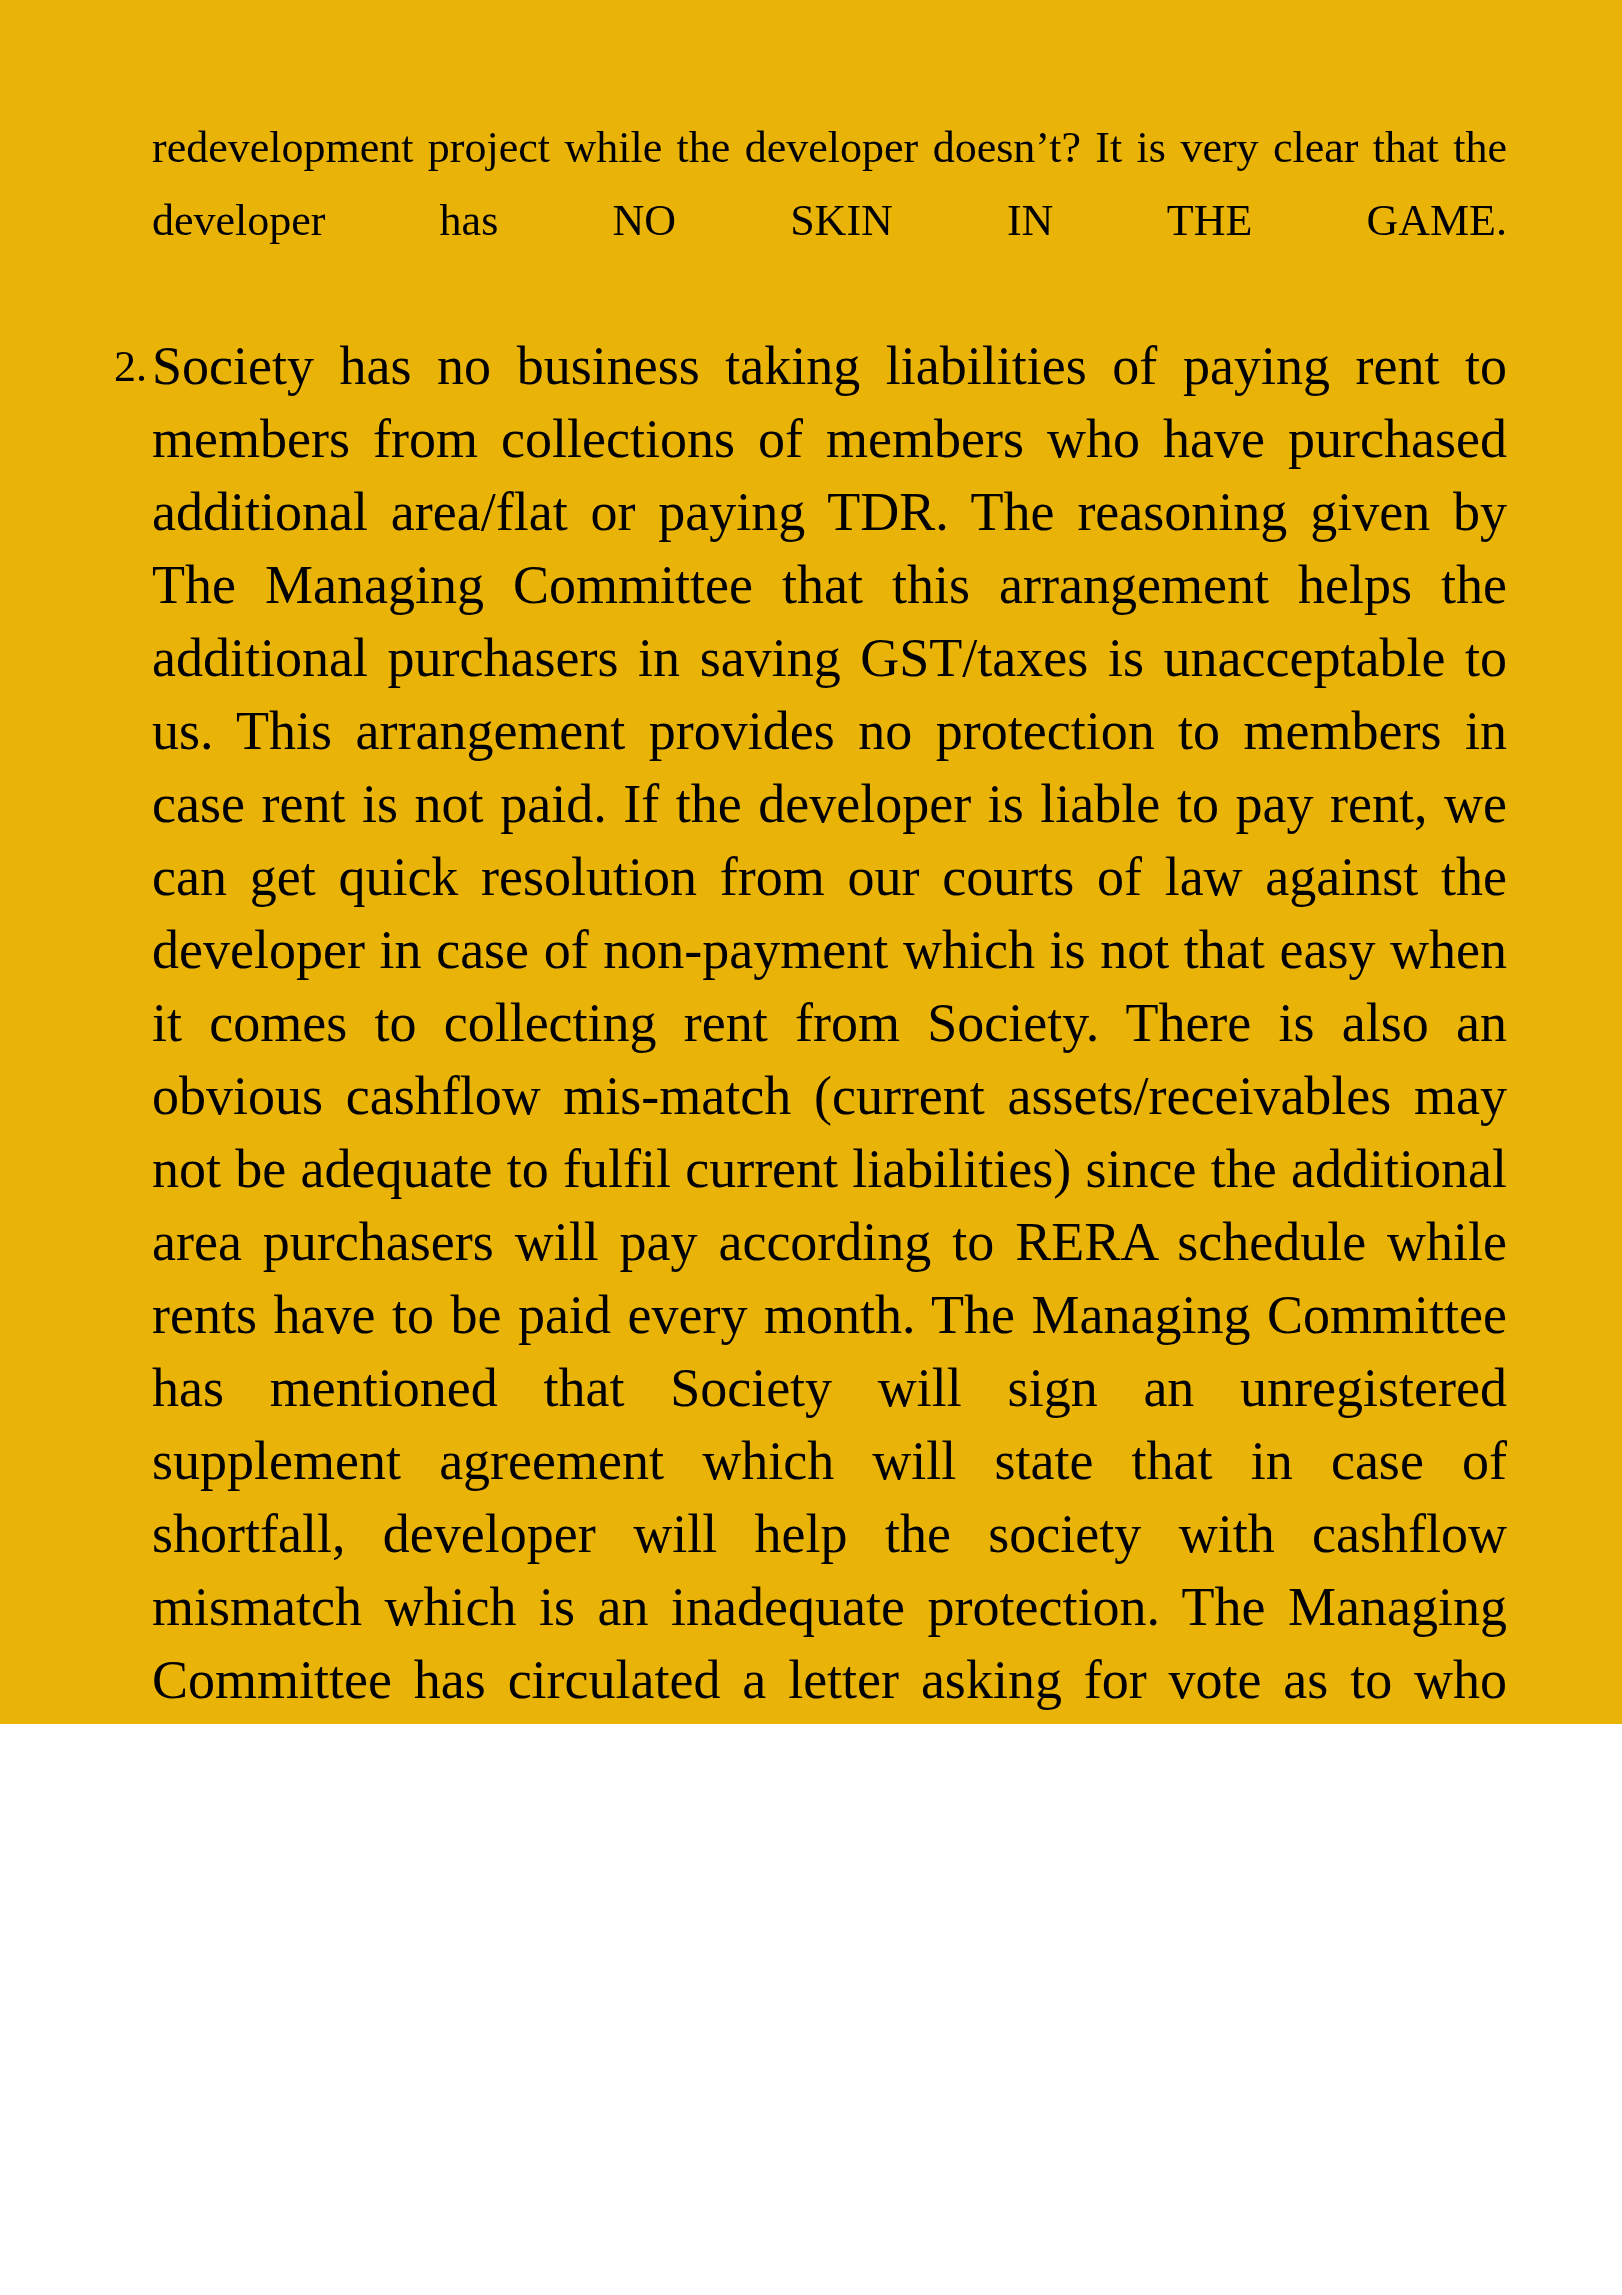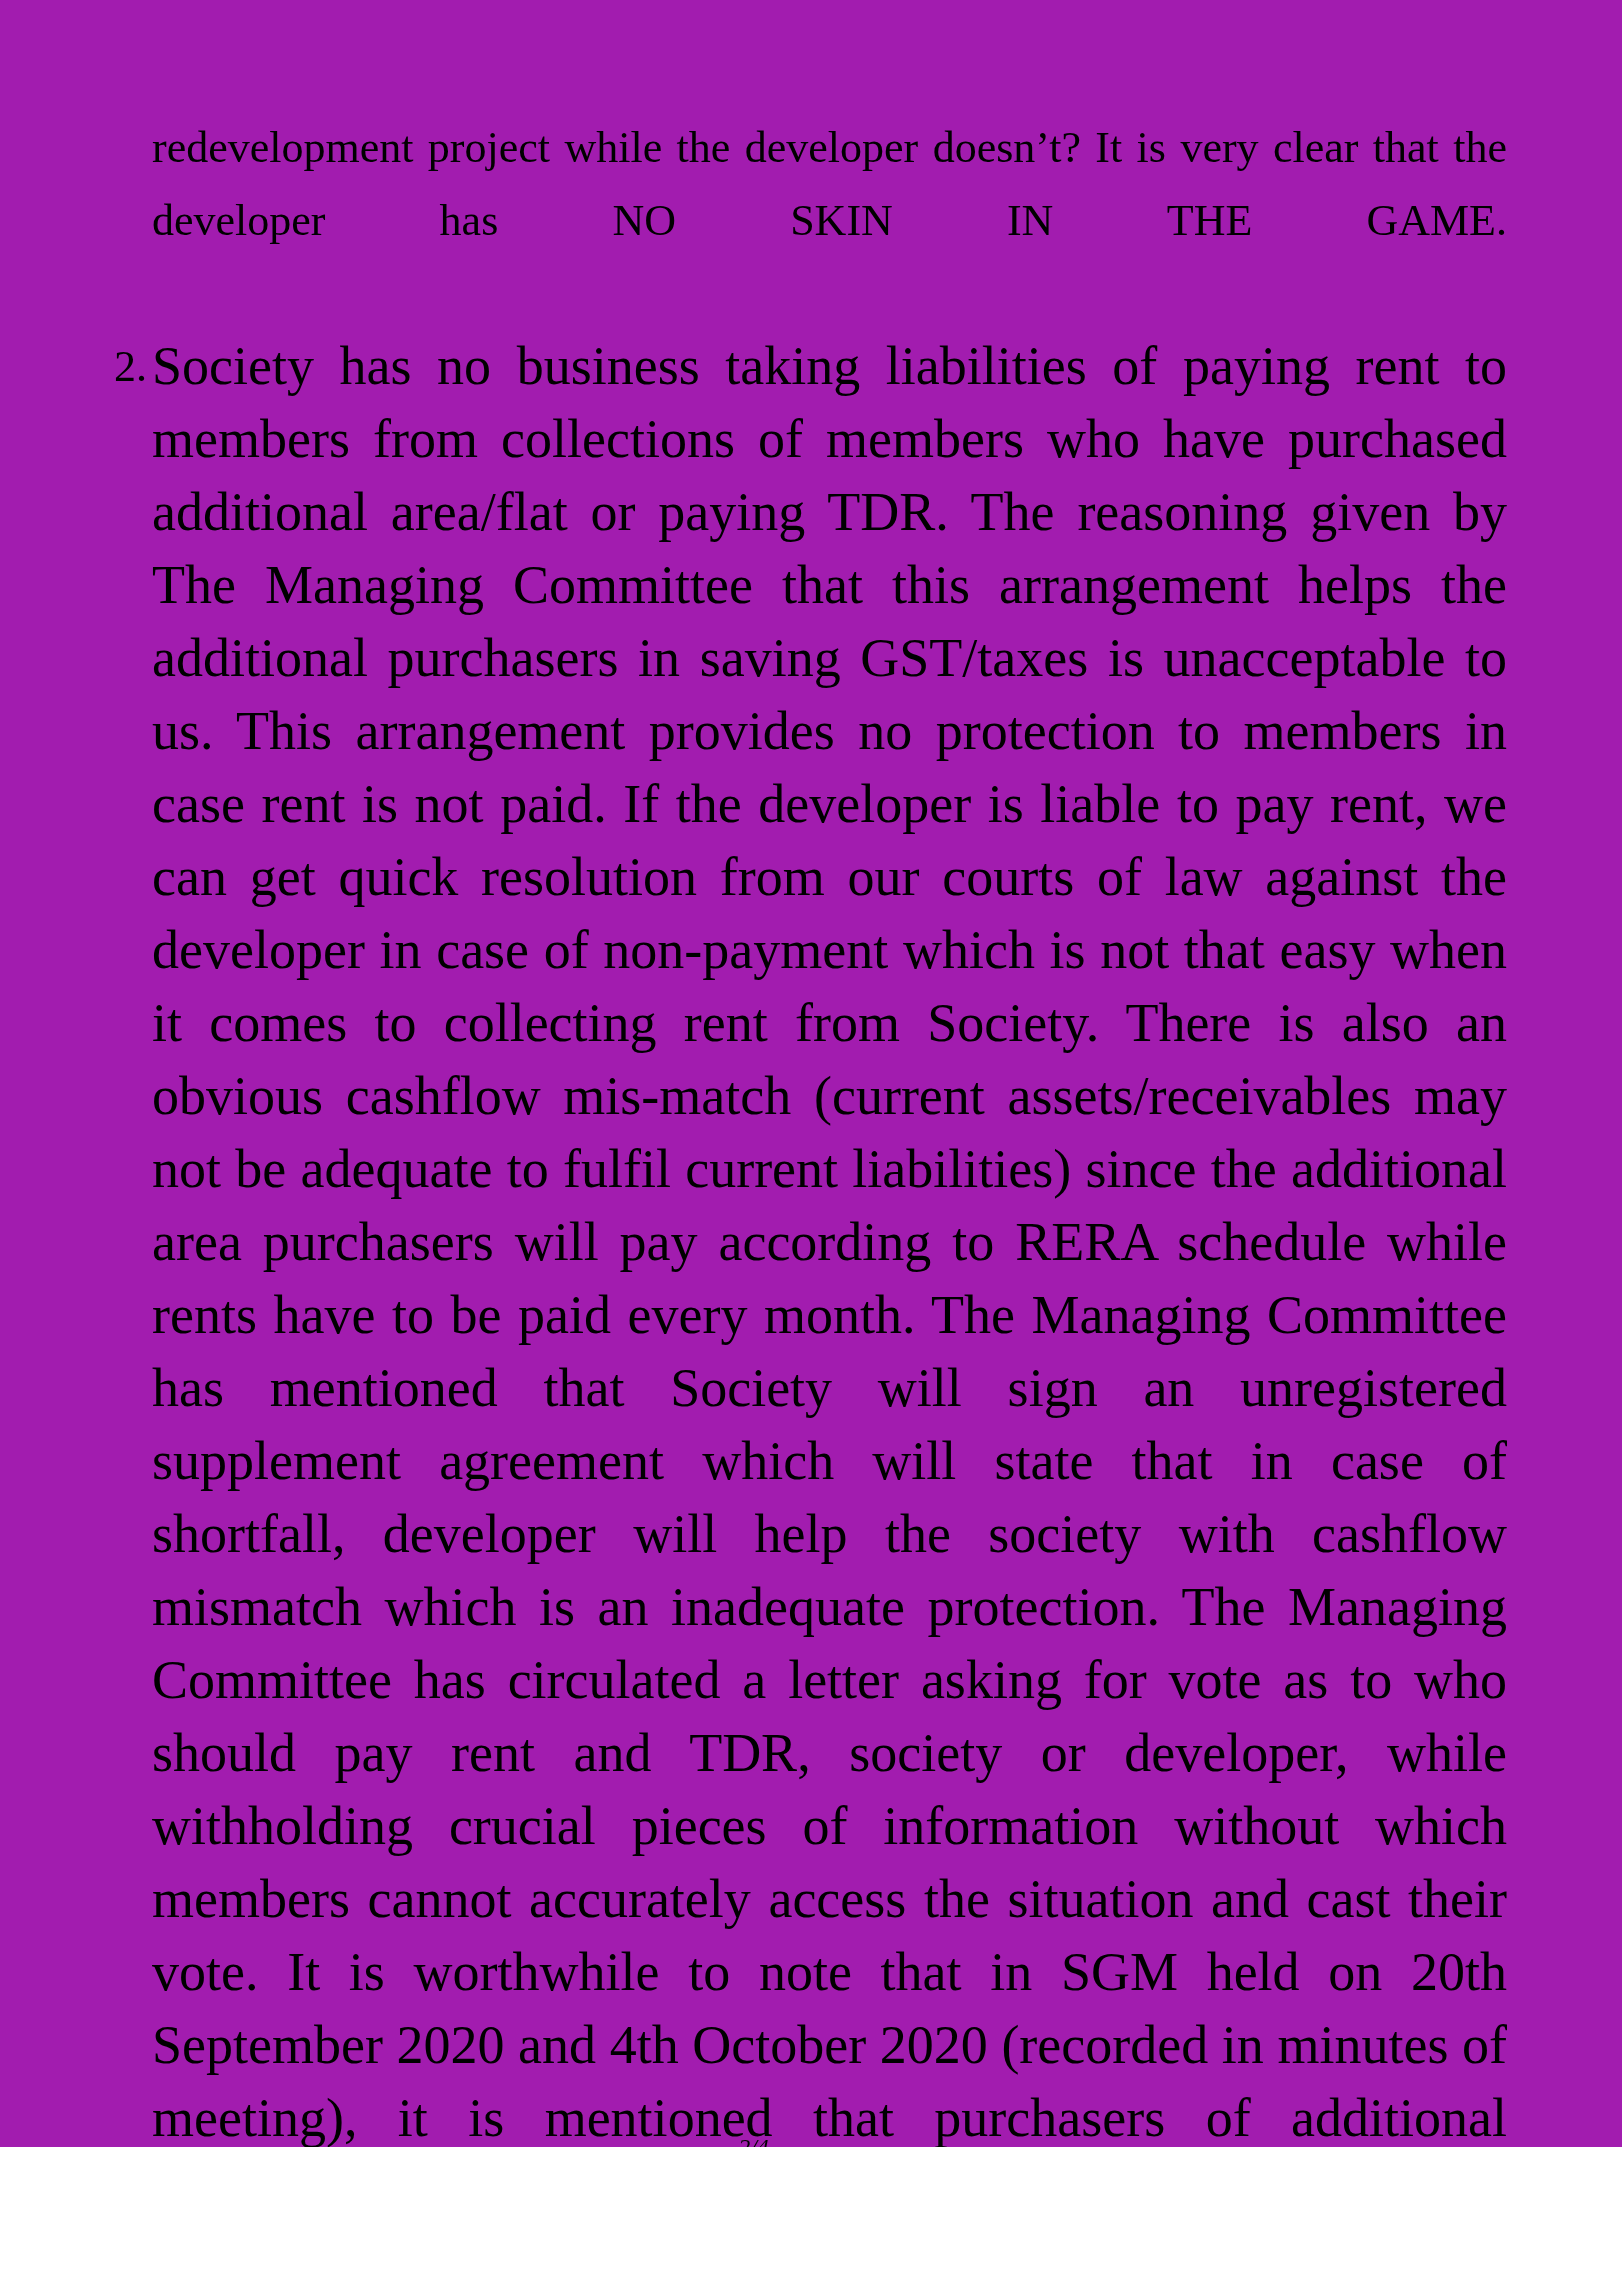--- a/index.html
+++ b/index.html
@@ -5,22 +5,22 @@
 <style>
   html, body {
     margin: 0;
     padding: 0;
     background: #ffffff;
   }
 
   .page {
     position: relative;
     width: 1623px;
-    height: 2147px;
-    background: #a21caf;
+    height: 1724px;
+    background: #eab308;
     overflow: hidden;
     font-family: "Liberation Serif", "DejaVu Serif", serif;
     color: #000000;
   }
 
   
   .text-column {
     position: absolute;
     left: 152px;
     top: 111px;

